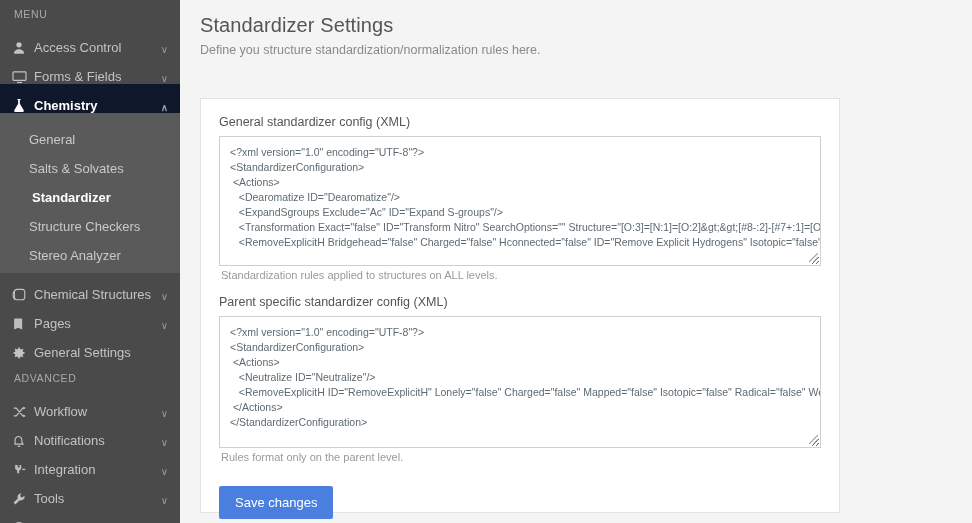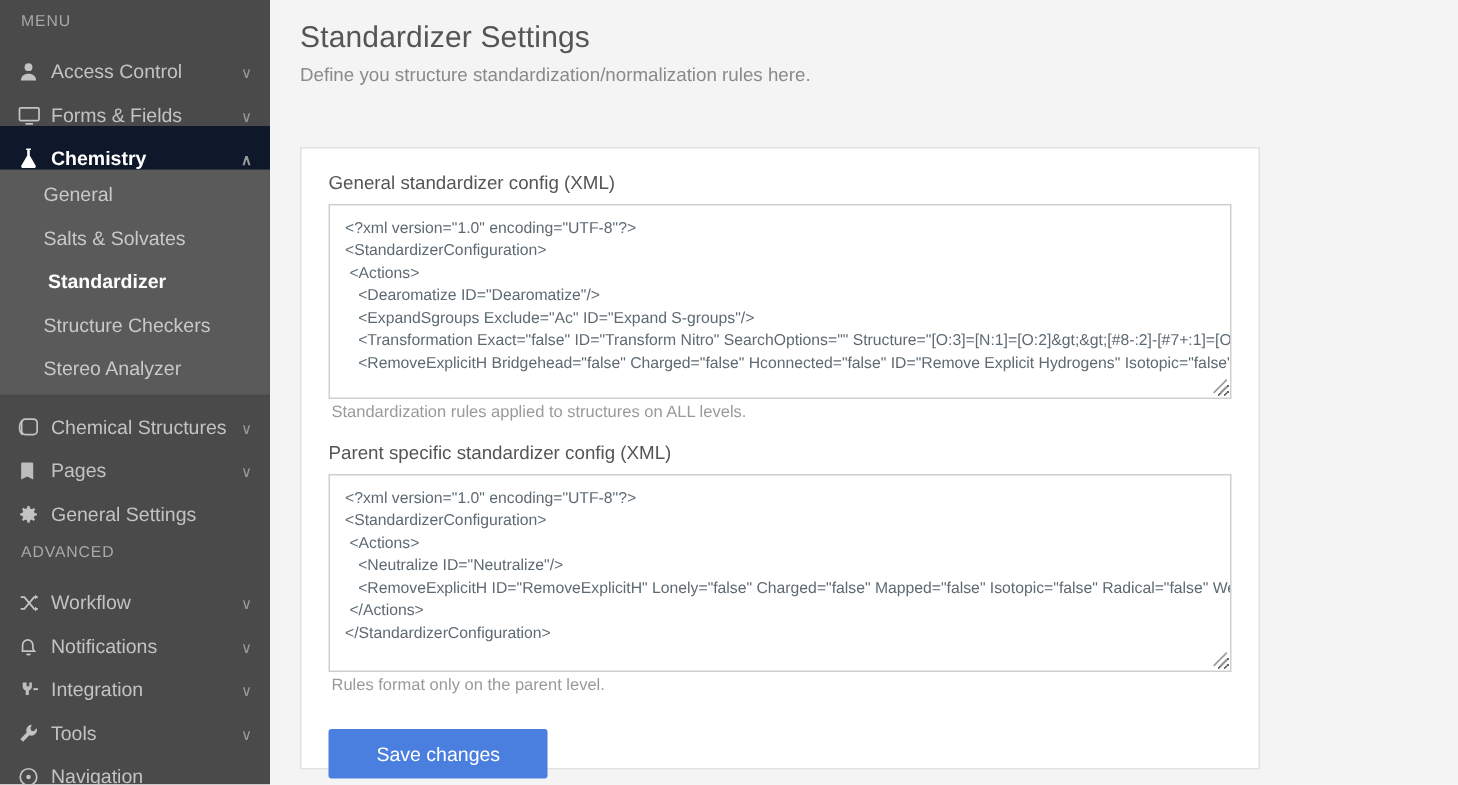--- a/index.html
+++ b/index.html
@@ -52,21 +52,21 @@
     color: #9a9a9a;
     font-size: 10px;
     line-height: 1;
     text-align: right;
   }
   .sb-item.open { background: #0f172a; color: #fff; font-weight: bold; }
   .sb-item.open .ic { color: #fff; }
 
   .sb-sub {
     background: #5a5a5a;
-    padding: 2px 0 3px 0;
+    padding: 12px 0 3px 0;
   }
   .sb-sub-item {
     height: 29px;
     display: flex;
     align-items: center;
     padding-left: 29px;
     color: #c9c9c9;
     font-size: 13px;
     cursor: pointer;
   }
@@ -136,21 +136,21 @@
     font-size: 11px;
     color: #9a9a9a;
     margin: 3px 0 14px 2px;
   }
   .btn-save {
     background: #4a7fe0;
     color: #ffffff;
     border: none;
     font-size: 13px;
     font-family: "Liberation Sans", sans-serif;
-    padding: 9px 32px;
+    padding: 9px 16px;
     cursor: pointer;
     border-radius: 2px;
     margin-top: 9px;
   }
   .resize-grip {
     position: absolute;
     right: 2px; bottom: 3px;
     width: 11px; height: 11px;
     pointer-events: none;
     color: #9b9b9b;

